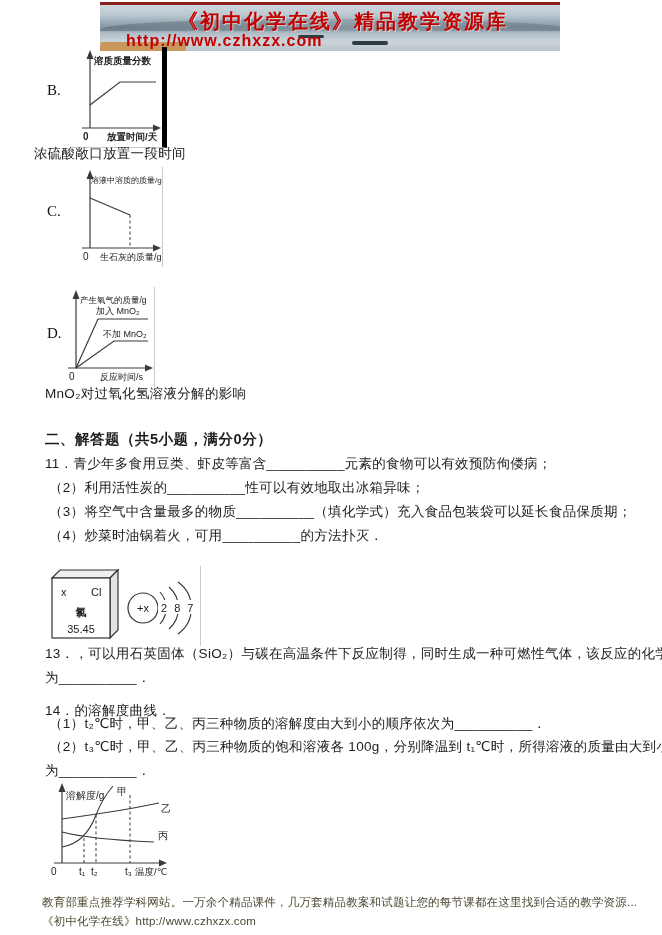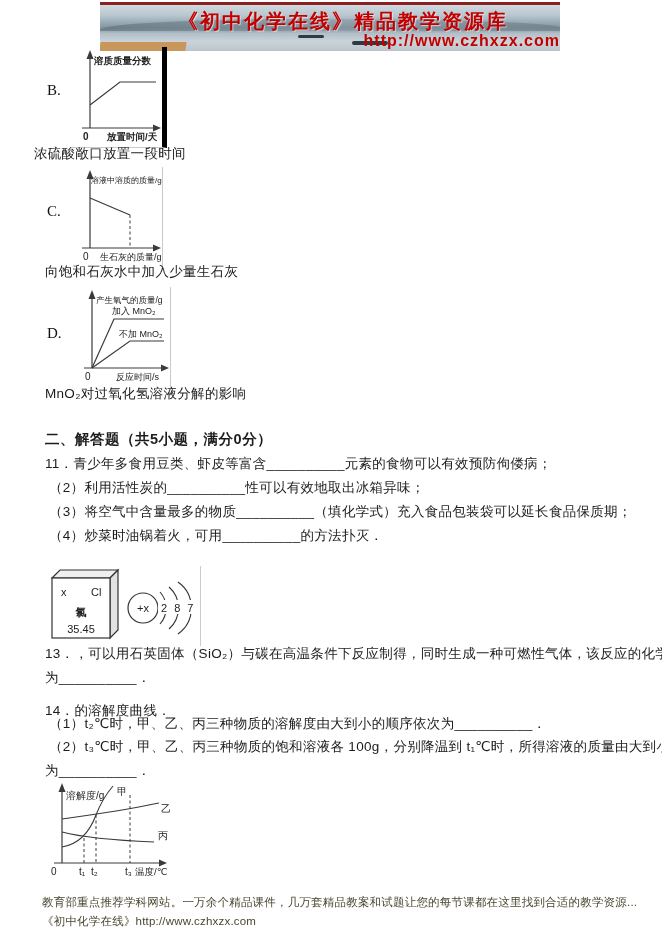--- a/index.html
+++ b/index.html
@@ -17,21 +17,21 @@
   .mountains{position:absolute;left:0;top:30%;width:100%;height:26%;
              background:linear-gradient(90deg,rgba(96,112,122,.65),rgba(134,148,158,.45) 55%,rgba(104,120,130,.60));
              border-radius:45% 55% 0 0 / 90% 70% 0 0;}
   .sand{position:absolute;left:0;bottom:0;width:86px;height:9px;background:#c9975c;transform:skewX(-8deg);}
   .boat{position:absolute;background:#2e3b42;border-radius:2px;}
   .boat.b1{left:198px;bottom:13px;width:26px;height:3px;}
   .boat.b2{left:252px;bottom:6px;width:36px;height:4px;}
   .banner-title{position:relative;text-align:center;padding:3px 0 0 26px;
                 font-size:20px;font-weight:bold;color:#c20000;letter-spacing:2px;
                 text-shadow:1px 1px 1px rgba(255,255,255,.6);}
-  .banner-url{position:relative;text-align:right;padding-left:26px;margin-top:-3px;
+  .banner-url{position:relative;text-align:left;padding-left:26px;margin-top:-3px;
               font-size:16px;font-weight:bold;color:#c20000;letter-spacing:1px;}
   
   .cellB{border-right:5px solid #000000;border-bottom:1px solid #c9c9c9;font-weight:bold;}
   .cellR{border-right:1px solid #c9c9c9;}
   svg text{fill:#222;font-family:"Liberation Sans","DejaVu Sans",sans-serif;}
   .t8{font-size:8px;} .t85{font-size:8.5px;} .t9{font-size:9px;}
   .t95{font-size:9.5px;} .t10{font-size:10px;} .t11{font-size:11px;}
   .bold{font-weight:bold;}
   .footer{font-size:11.5px;color:#4b4732;line-height:1.65;letter-spacing:0.2px;}
 </style>
@@ -75,24 +75,23 @@
         <polyline points="20,31 60,48"></polyline>
         <line x1="60" y1="48" x2="60" y2="81" stroke-dasharray="3,2.5" stroke-width="1"></line>
       </g>
       <polygon points="20,3 16.5,12 23.5,12" fill="#3a3a3a"></polygon>
       <polygon points="91,81 83,77.5 83,84.5" fill="#3a3a3a"></polygon>
       <text class="t8" x="21" y="16">溶液中溶质的质量/g</text>
       <text class="t10" x="13" y="93">0</text>
       <text class="t9" x="30" y="93">生石灰的质量/g</text>
     </svg>
   </div>
-  <div class="abs caption" style="left:45px;top:263px;">向饱和石灰水中加入少量生石灰</div>
 
   <div class="abs optletter" style="left:47px;top:325px;">D.</div>
-  <div class="abs cellR" style="left:72px;top:287px;">
+  <div class="abs cellR" style="left:56px;top:287px;">
     <svg width="98" height="96" viewBox="0 0 98 96">
       <g stroke="#3a3a3a" stroke-width="1.2" fill="none">
         <line x1="20" y1="10" x2="20" y2="81"></line>
         <line x1="12" y1="81" x2="91" y2="81"></line>
         <polyline points="20,81 42,32 92,32"></polyline>
         <polyline points="20,81 58,54 92,54"></polyline>
       </g>
       <polygon points="20,3 16.5,12 23.5,12" fill="#3a3a3a"></polygon>
       <polygon points="97,81 89,77.5 89,84.5" fill="#3a3a3a"></polygon>
       <text class="t85" x="24" y="16">产生氧气的质量/g</text>

